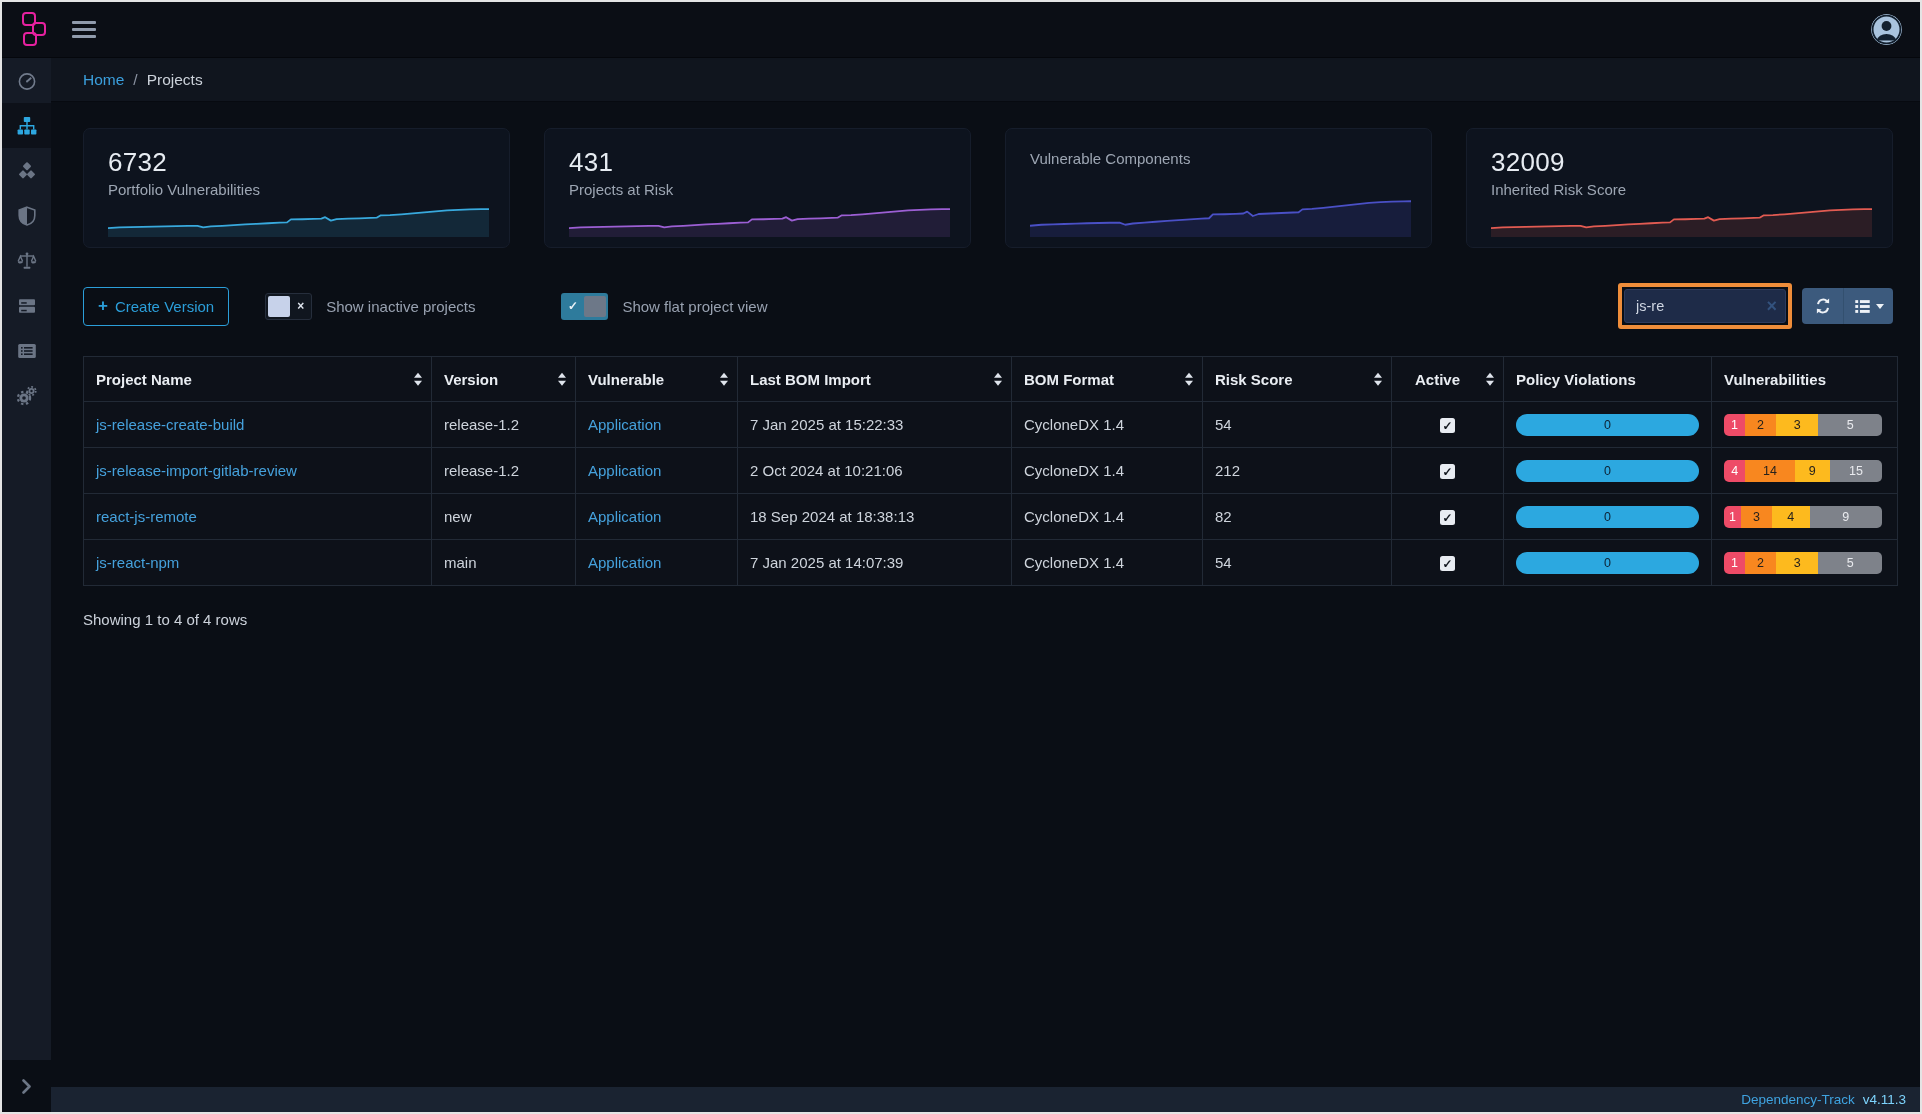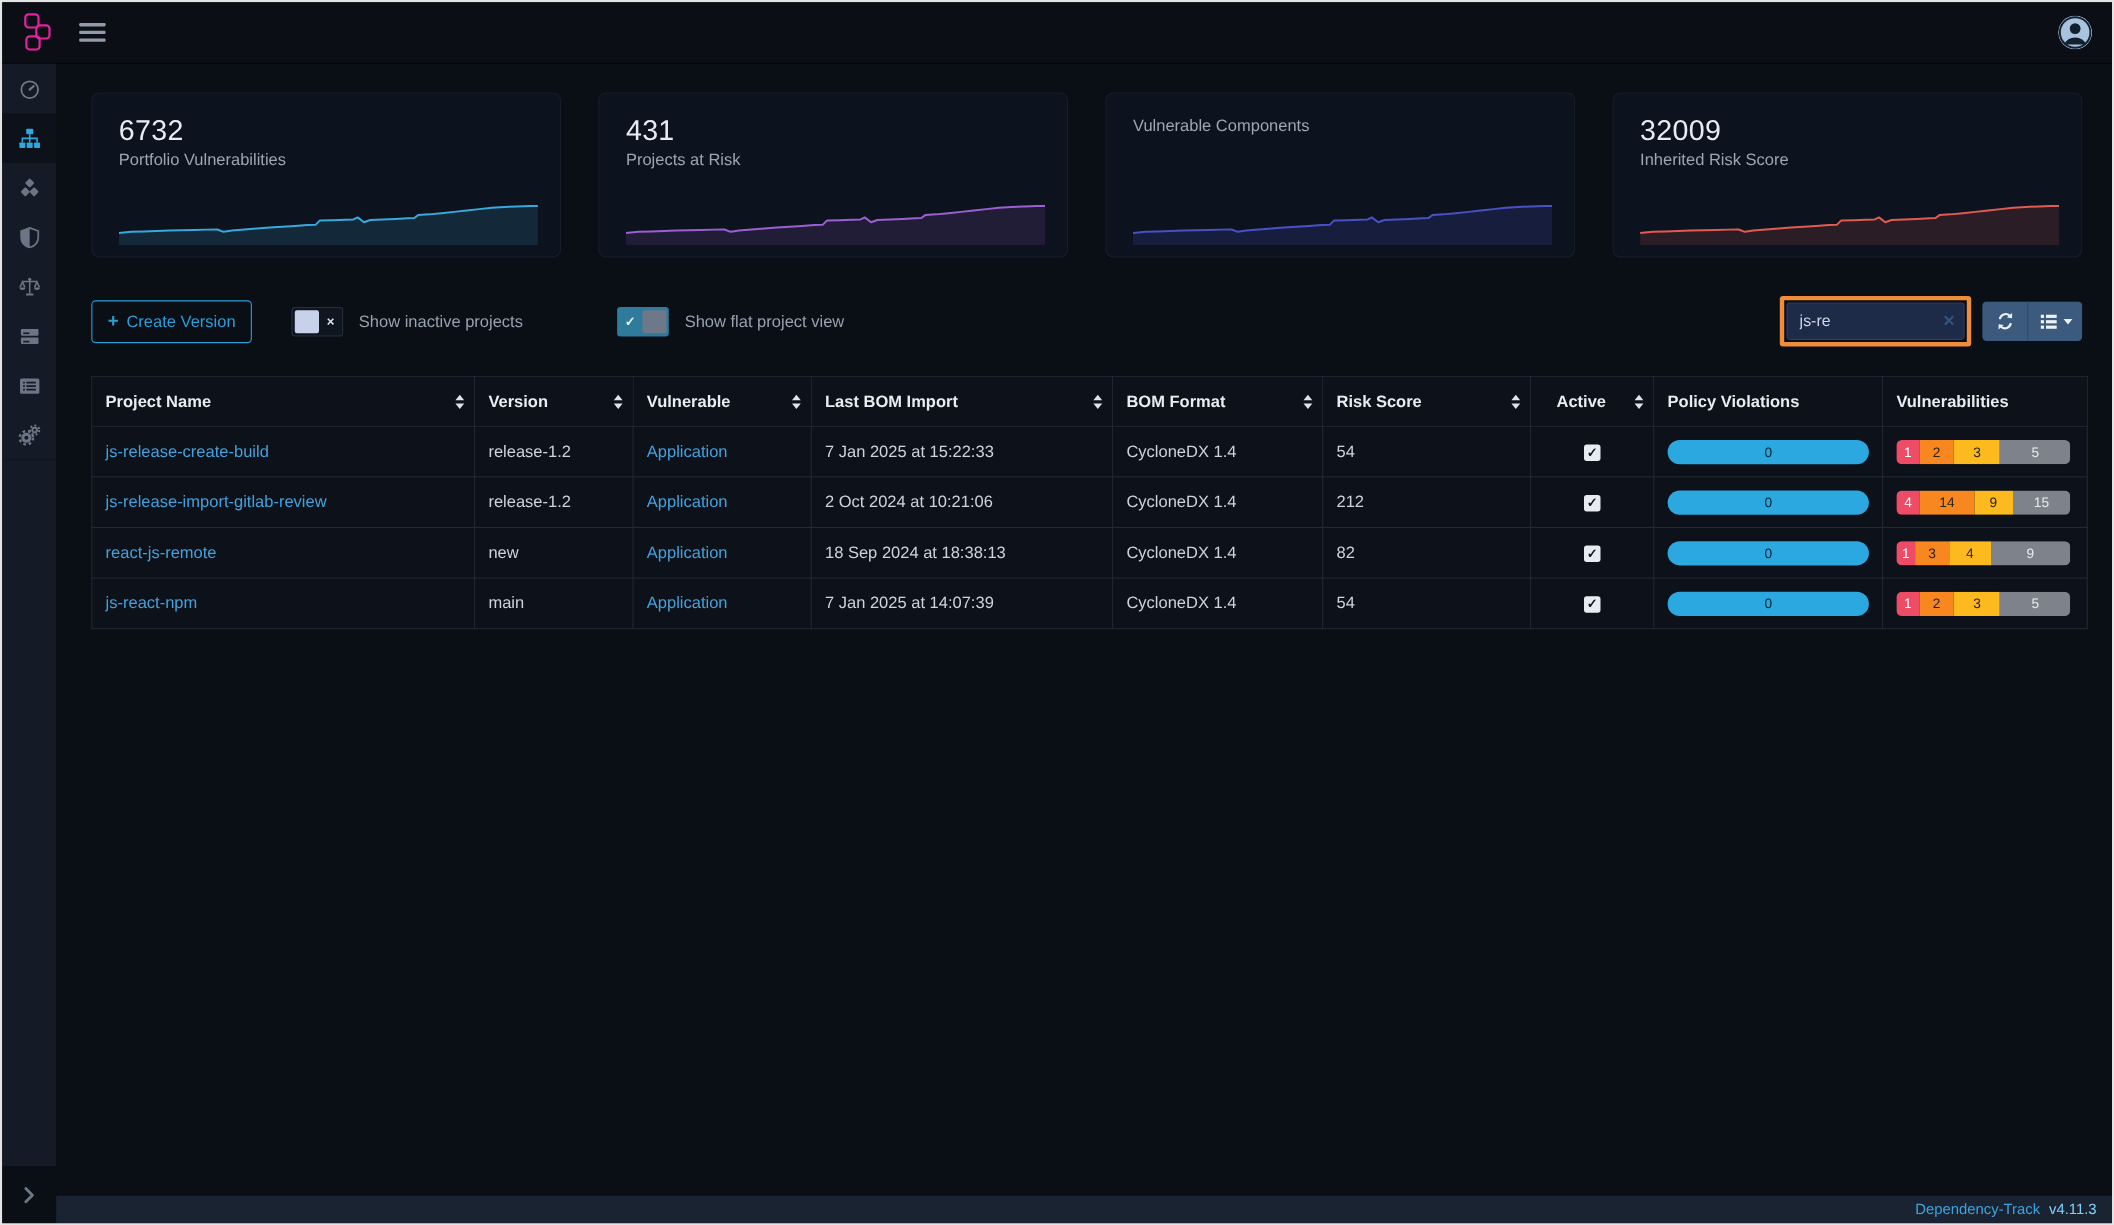--- a/index.html
+++ b/index.html
@@ -29,21 +29,21 @@
   .side-toggle { height:52px; display:flex; align-items:center; justify-content:center; cursor:pointer; background:#0a0e15; }
   
   .main { flex:1; display:flex; flex-direction:column; min-width:0; }
   .breadcrumb-bar { height:44px; background:#10151e; border-bottom:1px solid #070a10; display:flex; align-items:center; padding-left:32px; font-size:15.5px; flex:0 0 auto; }
   .crumb-link { color:#3b9fdd; text-decoration:none; cursor:pointer; }
   .crumb-sep { color:#8b93a2; margin:0 9px; }
   .crumb-cur { color:#ccd2da; }
   .content { flex:1; padding:26px 27px 0 32px; min-height:0; }
   
   .cards { display:flex; gap:34px; }
-  .card { flex:1; height:150px; background:#0d131e; border:1px solid #161d2b; border-radius:7px; padding:18px 24px 10px 24px; display:flex; flex-direction:column; }
+  .card { flex:1; height:120px; background:#0d131e; border:1px solid #161d2b; border-radius:7px; padding:18px 24px 10px 24px; display:flex; flex-direction:column; }
   .card-value { font-size:26px; font-weight:500; color:#e7ecf2; letter-spacing:.3px; }
   .card-label { font-size:15px; color:#9da6b3; margin-top:3px; }
   .spark { margin-top:auto; width:calc(100% + 4px); height:50px; display:block; }
   
   .controls { margin-top:37px; display:flex; align-items:center; height:42px; }
   .btn-create { display:flex; align-items:center; gap:7px; background:transparent; border:1.5px solid #2b9ed9; color:#2b9ed9; border-radius:4px; font-size:15px; padding:0 14px; height:39px; cursor:pointer; font-family:inherit; }
   .btn-create .plus { font-size:17px; font-weight:bold; }
   .switch { width:47px; height:27px; border-radius:3px; display:flex; align-items:center; cursor:pointer; overflow:hidden; }
   .switch.off { background:#10161f; border:1px solid #262e3c; }
   .switch.off .handle { width:22px; height:21px; background:#c7d2ea; border-radius:2px; margin-left:2px; }
@@ -206,20 +206,25 @@
       </div>
       <div class="side-rest"></div>
       <div class="side-toggle">
         <svg width="11" height="15" viewBox="0 0 11 15">
           <polyline points="2.5,1.5 8.5,7.5 2.5,13.5" fill="none" stroke="#6c7686" stroke-width="2.6" stroke-linecap="round" stroke-linejoin="round"></polyline>
         </svg>
       </div>
     </nav>
 
     <main class="main">
+      <div class="breadcrumb-bar">
+        <a class="crumb-link">Home</a>
+        <span class="crumb-sep">/</span>
+        <span class="crumb-cur">Projects</span>
+      </div>
 
       <div class="content">
 
         <div class="cards">
           <div class="card">
             <div class="card-value">6732</div>
             <div class="card-label">Portfolio Vulnerabilities</div>
             <svg class="spark" viewBox="0 0 100 40" preserveAspectRatio="none">
                 <polygon points="0,31 3,30.2 6,29.9 9,29.6 12,29.3 15,29 18,28.8 21,28.6 23.5,28.5 25,30.2 27,29.2 30,28.5 33,27.8 36,27.1 39,26.5 42,25.9 45,25.3 47,25 48,21.9 51,21.8 54,21.5 56,21.2 57,19.7 58.5,23.2 60,21.6 63,21.2 66,20.8 69,20.4 70.5,20.2 71.5,17.9 74,17.5 77,16.7 80,15.7 83,14.7 86,13.7 89,12.7 92,12.1 95,11.7 98,11.5 100,11.4 100,40 0,40" fill="rgba(56,169,221,0.14)"></polygon>
                 <polyline points="0,31 3,30.2 6,29.9 9,29.6 12,29.3 15,29 18,28.8 21,28.6 23.5,28.5 25,30.2 27,29.2 30,28.5 33,27.8 36,27.1 39,26.5 42,25.9 45,25.3 47,25 48,21.9 51,21.8 54,21.5 56,21.2 57,19.7 58.5,23.2 60,21.6 63,21.2 66,20.8 69,20.4 70.5,20.2 71.5,17.9 74,17.5 77,16.7 80,15.7 83,14.7 86,13.7 89,12.7 92,12.1 95,11.7 98,11.5 100,11.4" fill="none" stroke="#38a9dd" stroke-width="1.8" stroke-linejoin="round" vector-effect="non-scaling-stroke"></polyline>
@@ -432,20 +437,21 @@
                 <span class="seg seg-critical" style="background: rgb(238, 75, 103); flex-grow: 1;">1</span>
                 <span class="seg seg-high" style="background: rgb(248, 135, 31); flex-grow: 2;">2</span>
                 <span class="seg seg-medium" style="background: rgb(253, 186, 30); flex-grow: 3;">3</span>
                 <span class="seg seg-unassigned" style="background: rgb(126, 130, 138); flex-grow: 5;">5</span>
               </div>
                 </td>
             </tr>
           </tbody>
         </table>
 
+        <div class="summary">Showing 1 to 4 of 4 rows</div>
       </div>
 
       <footer class="footer">
         <a class="footer-link">Dependency-Track</a>
         <span class="footer-ver">v4.11.3</span>
       </footer>
     </main>
   </div>
 </div>
 

